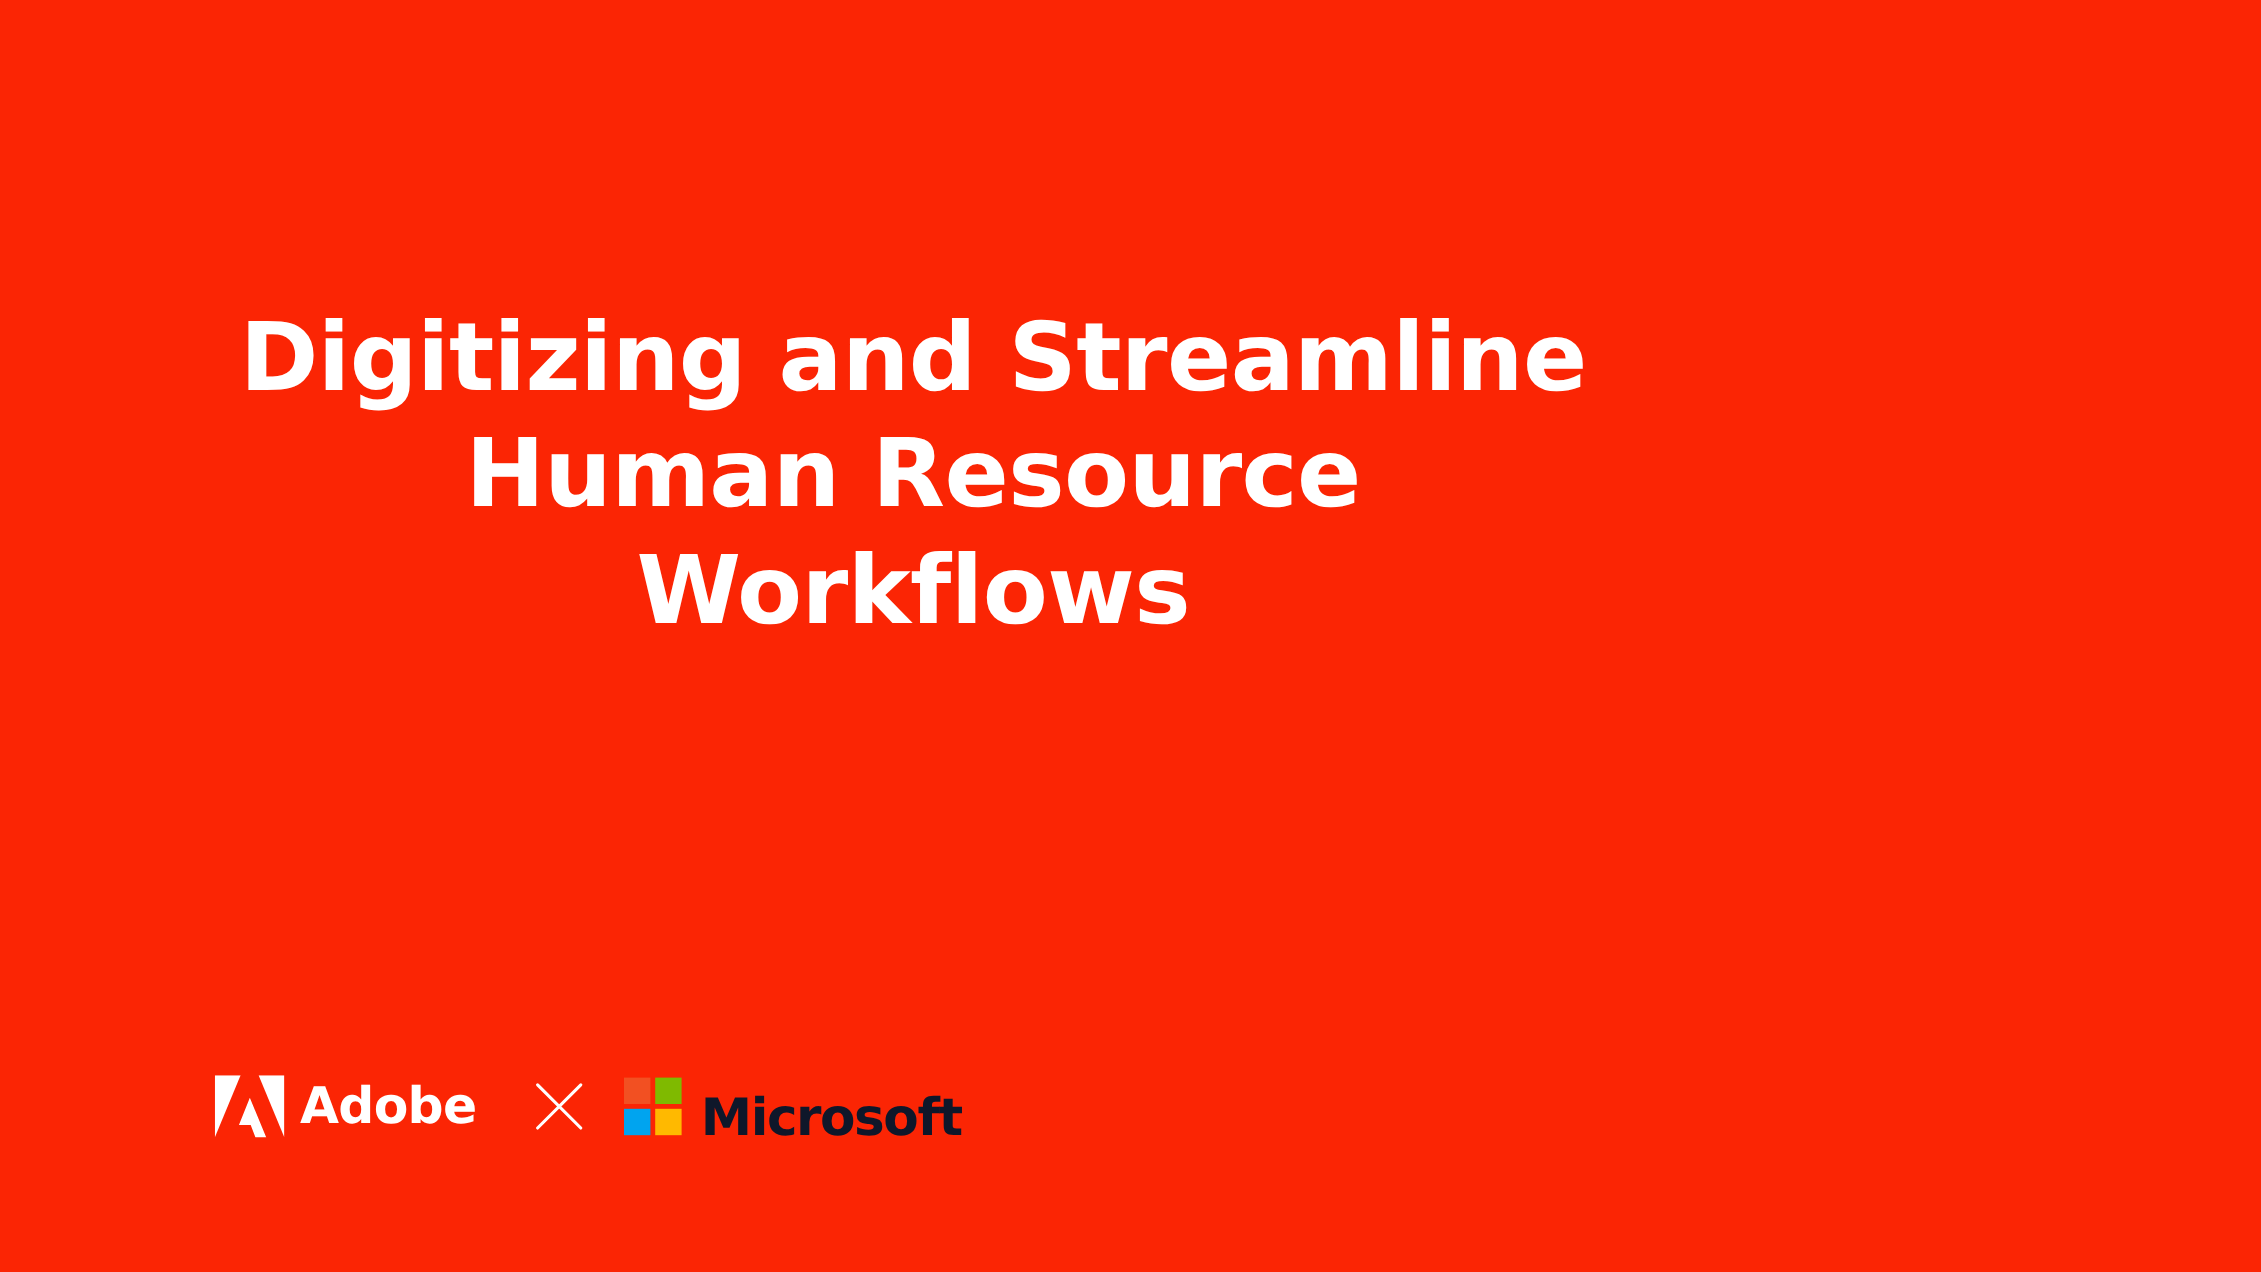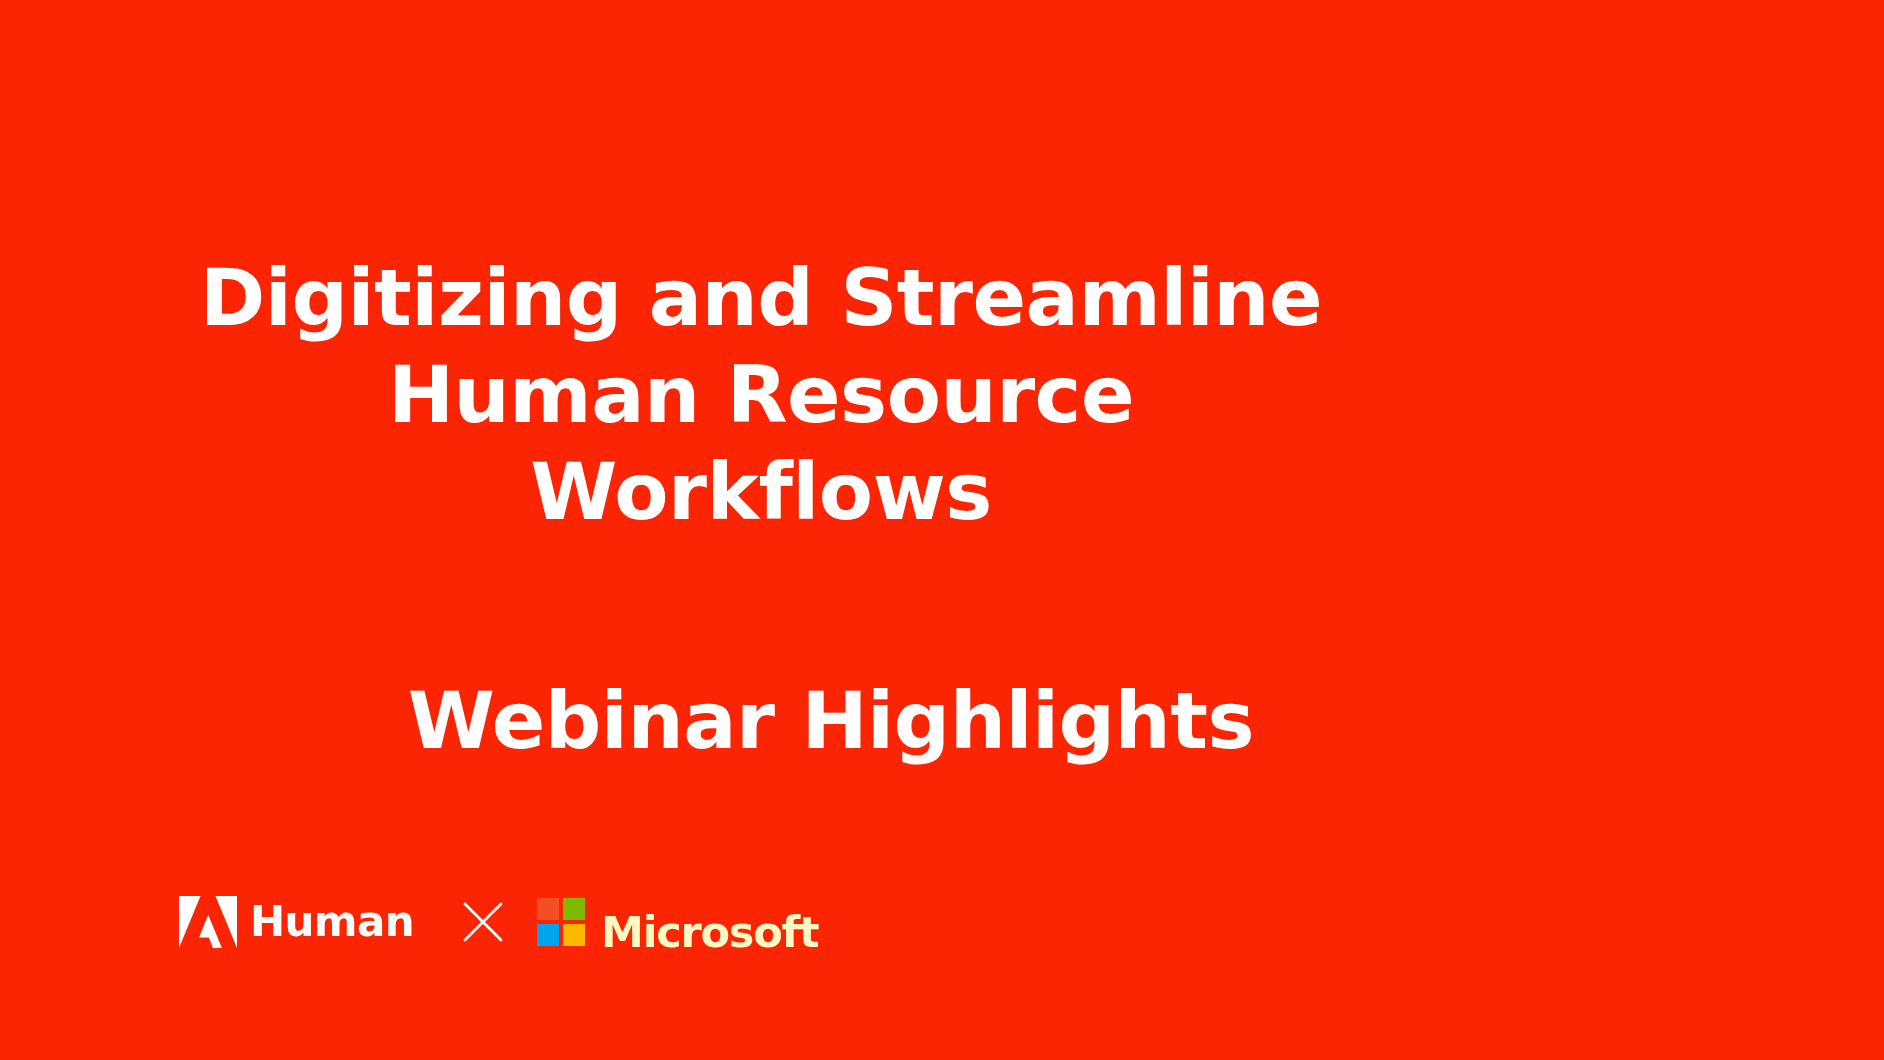--- a/index.html
+++ b/index.html
@@ -103,48 +103,47 @@
     height: 48px;
     display: grid;
     grid-template-columns: 22px 22px;
     grid-template-rows: 22px 22px;
     gap: 4px;
     flex: 0 0 auto;
   }
   .ms-sq { display: block; width: 100%; height: 100%; }
   .ms-wordmark {
     margin-left: 16px;
-    color: #fef9c3;
+    color: #0f172a;
     font-family: "DejaVu Sans", "Liberation Sans", sans-serif;
     font-size: 43px;
     font-weight: 600;
     line-height: 1;
     letter-spacing: -1.2px;
     margin-top: 20px;
   }
 </style>
 </head>
 <body>
 
 <div class="slide" style="background: rgb(251, 37, 4);">
 
   <div class="content">
     <h1 class="slide-title">Digitizing and Streamline Human Resource Workflows</h1>
-    <h2 class="slide-subtitle">Webinar Highlights</h2>
   </div>
 
   <div class="logo-lockup">
 
     <div class="logo-group">
       <svg class="adobe-mark" viewBox="0 0 58 52" aria-hidden="true">
         <polygon fill="#ffffff" points="0,0 21.5,0 0,52"></polygon>
         <polygon fill="#ffffff" points="36.5,0 58,0 58,52"></polygon>
         <polygon fill="#ffffff" points="29.2,18.8 42.9,52 33.9,52 29.9,41.6 20.1,41.6"></polygon>
       </svg>
-      <span class="adobe-wordmark">Human</span>
+      <span class="adobe-wordmark">Adobe</span>
     </div>
 
     <svg class="x-separator" viewBox="0 0 46 46" aria-hidden="true">
       <line x1="5" y1="5" x2="41" y2="41" stroke="#ffffff" stroke-width="2.6" stroke-linecap="round"></line>
       <line x1="41" y1="5" x2="5" y2="41" stroke="#ffffff" stroke-width="2.6" stroke-linecap="round"></line>
     </svg>
 
     <div class="logo-group">
       <div class="ms-grid">
         <span class="ms-sq" style="background:#f25022"></span>

